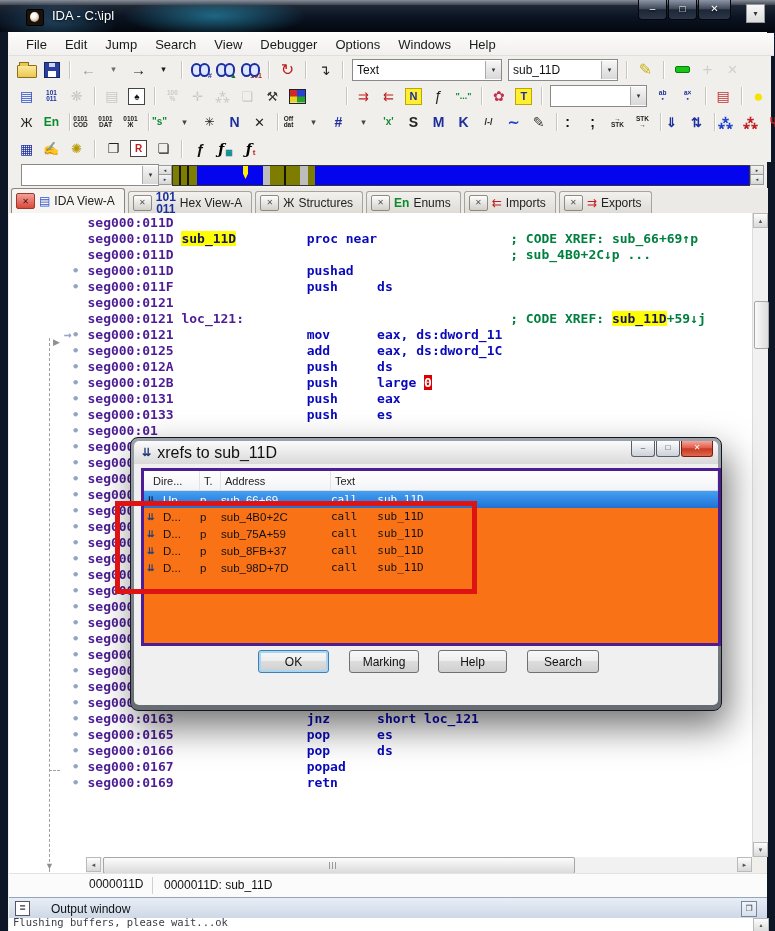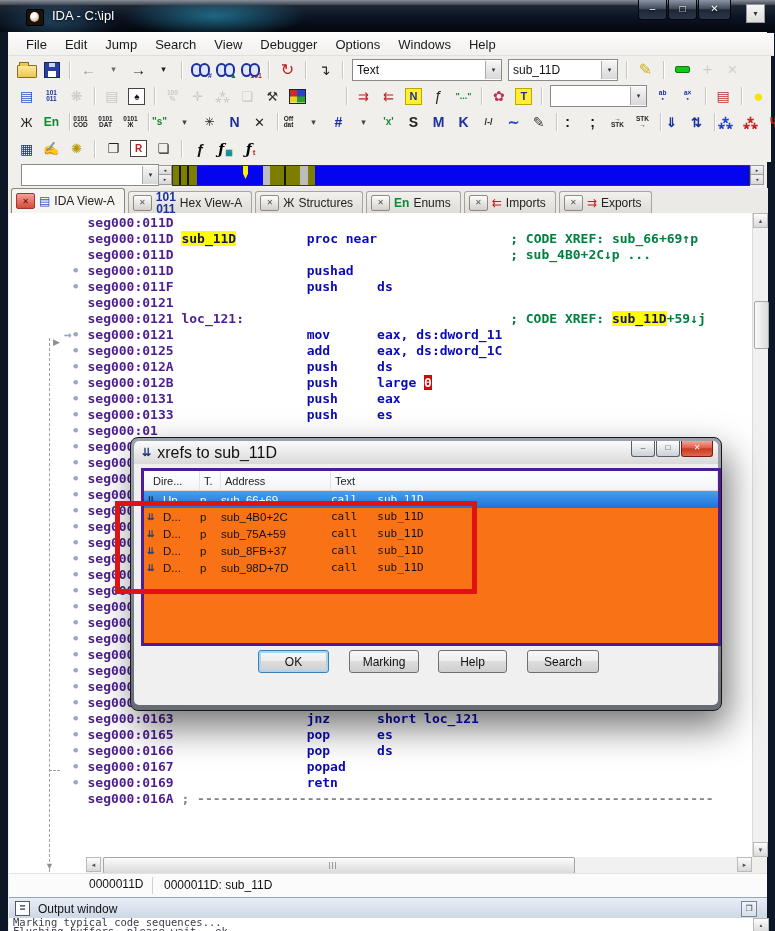--- a/index.html
+++ b/index.html
@@ -94,21 +94,21 @@
   .hthumb{position:absolute;left:17px;top:0px;width:470px;height:15px;background:linear-gradient(#fcfcfc,#dadada);border:1px solid #a6a6a6;border-radius:2px;}
   .hgrip{position:absolute;left:225px;top:4px;width:9px;height:7px;
     background:repeating-linear-gradient(90deg,#9a9a9a 0 1px,transparent 1px 3px);}
   .blstrip{position:absolute;left:9px;top:857px;width:77px;height:16px;background:#fff;z-index:1;}
   
   .statusline{position:absolute;left:9px;top:873px;width:758px;height:24px;background:#fbfbfb;border-top:1px solid #e3e3e3;font-size:12px;color:#111;z-index:3;}
   .stsep{position:absolute;left:143px;top:3px;width:1px;height:17px;background:#d0d0d0;}
   .outhead{position:absolute;left:9px;top:897px;width:758px;height:21px;display:flex;align-items:center;
     background:linear-gradient(#e8eef7,#ccd7e5);border-top:1px solid #97a5b7;z-index:3;}
   .outicon{width:13px;height:13px;margin-left:6px;background:#fff;border:1px solid #556;font-size:8px;line-height:12px;text-align:center;color:#334;}
-  .outtitle{font-size:12px;color:#111;margin-left:8px;}
+  .outtitle{font-size:12px;color:#111;margin-left:21px;}
   .outbtn{position:absolute;right:10px;top:3px;width:14px;height:14px;background:linear-gradient(#f2f6fb,#d6dfe9);border:1px solid #7a8698;
     font-size:8px;line-height:13px;text-align:center;color:#334;}
   .outtext{position:absolute;left:9px;top:918px;width:744px;height:13px;background:#fff;overflow:hidden;
     font-family:"DejaVu Sans Mono",monospace;font-size:10.5px;line-height:9px;color:#3c3c4a;padding-left:4px;z-index:3;}
   .outscroll{position:absolute;left:753px;top:918px;width:14px;height:13px;background:linear-gradient(#fdfdfd,#d9d9d9);border:1px solid #b9b9b9;
     font-size:5px;text-align:center;line-height:12px;color:#555;z-index:3;}
   
   .dialog{position:absolute;left:130px;top:437px;width:592px;height:274px;z-index:40;border-radius:8px;
     background:linear-gradient(#9ba1aa,#676c74);border:1px solid #14161a;box-shadow:6px 16px 36px rgba(0,0,0,.55);padding:3px;box-sizing:border-box;}
   .dtitle{height:23px;background:linear-gradient(#fbfbfb,#d9d9d9);border-radius:5px 5px 0 0;display:flex;align-items:center;padding-left:8px;gap:6px;position:relative;}
@@ -576,21 +576,20 @@
       <div class="dline"><span class="bull"> • </span><span class="a">seg000:01</span></div>
       <div class="dline"><span class="bull"> • </span><span class="a">seg000:01</span></div>
       <div class="dline"><span class="bull"> • </span><span class="a">seg000:01</span></div>
       <div class="dline"><span class="bull"> • </span><span class="a">seg000:01</span></div>
       <div class="dline"><span class="bull"> • </span><span class="a">seg000:015F</span><span>                 </span><span class="mn">dec</span><span>      </span><span class="op">ds:word_16</span></div>
       <div class="dline"><span class="bull"> • </span><span class="a">seg000:0163</span><span>                 </span><span class="mn">jnz</span><span>      </span><span class="op">short loc_121</span></div>
       <div class="dline"><span class="bull"> • </span><span class="a">seg000:0165</span><span>                 </span><span class="mn">pop</span><span>      </span><span class="op">es</span></div>
       <div class="dline"><span class="bull"> • </span><span class="a">seg000:0166</span><span>                 </span><span class="mn">pop</span><span>      </span><span class="op">ds</span></div>
       <div class="dline"><span class="bull"> • </span><span class="a">seg000:0167</span><span>                 </span><span class="mn">popad</span></div>
       <div class="dline"><span class="bull"> • </span><span class="a">seg000:0169</span><span>                 </span><span class="mn">retn</span></div>
-      <div class="dline"><span class="bull">   </span><span class="a">seg000:016A</span><span> </span><span class="cg">; ------------------------------------------------------------------</span></div>
     </div>
   <div class="gline" style="left:49px;top:338px;height:534px"></div>
   <div class="gstub" style="left:49px;top:770px;width:11px"></div>
   <span class="garr" style="left:53px;top:338px">▶</span>
   <span class="garr" style="left:45px;top:862px">▼</span>
 
   <div class="vscroll">
     <span class="sbtn" style="left:0;top:0">▲</span>
     <div class="vthumb"></div>
     <span class="sbtn" style="left:0;bottom:0">▼</span>
@@ -609,21 +608,20 @@
     <span class="stsep"></span>
     <span style="position:absolute;left:155px;top:4px">0000011D: sub_11D</span>
   </div>
 
   <div class="outhead">
     <span class="outicon">≣</span>
     <span class="outtitle">Output window</span>
     <span class="outbtn">❐</span>
   </div>
   <div id="outtext" class="outtext">
-      <div>Marking typical code sequences...</div>
       <div>Flushing buffers, please wait...ok</div>
     </div>
   <span class="outscroll">▲</span>
 
   <div class="dialog">
     <div class="dtitle">
       <span class="dticon">⇊</span>
       <span class="dtext">xrefs to sub_11D</span>
       <span class="dcaps">
         <span class="dcap">–</span>

